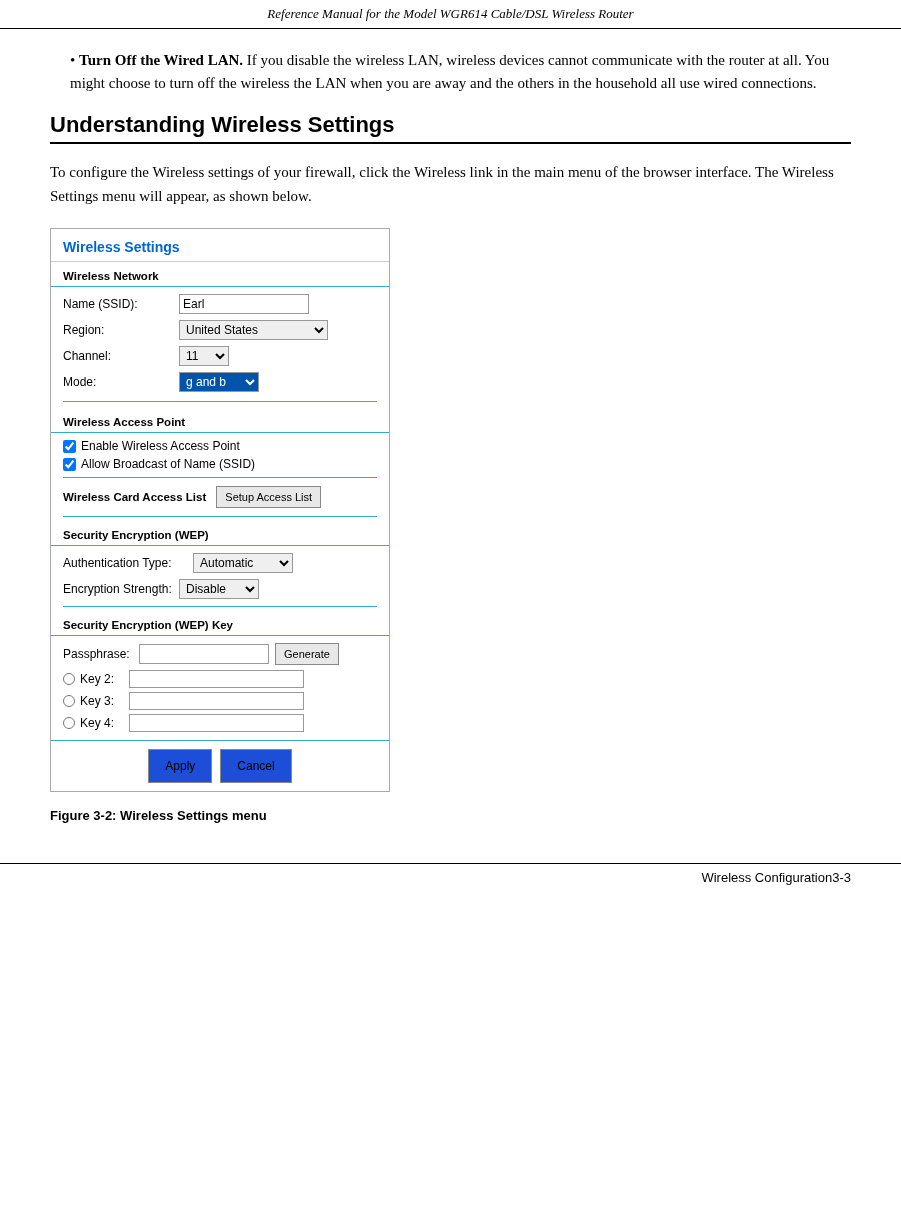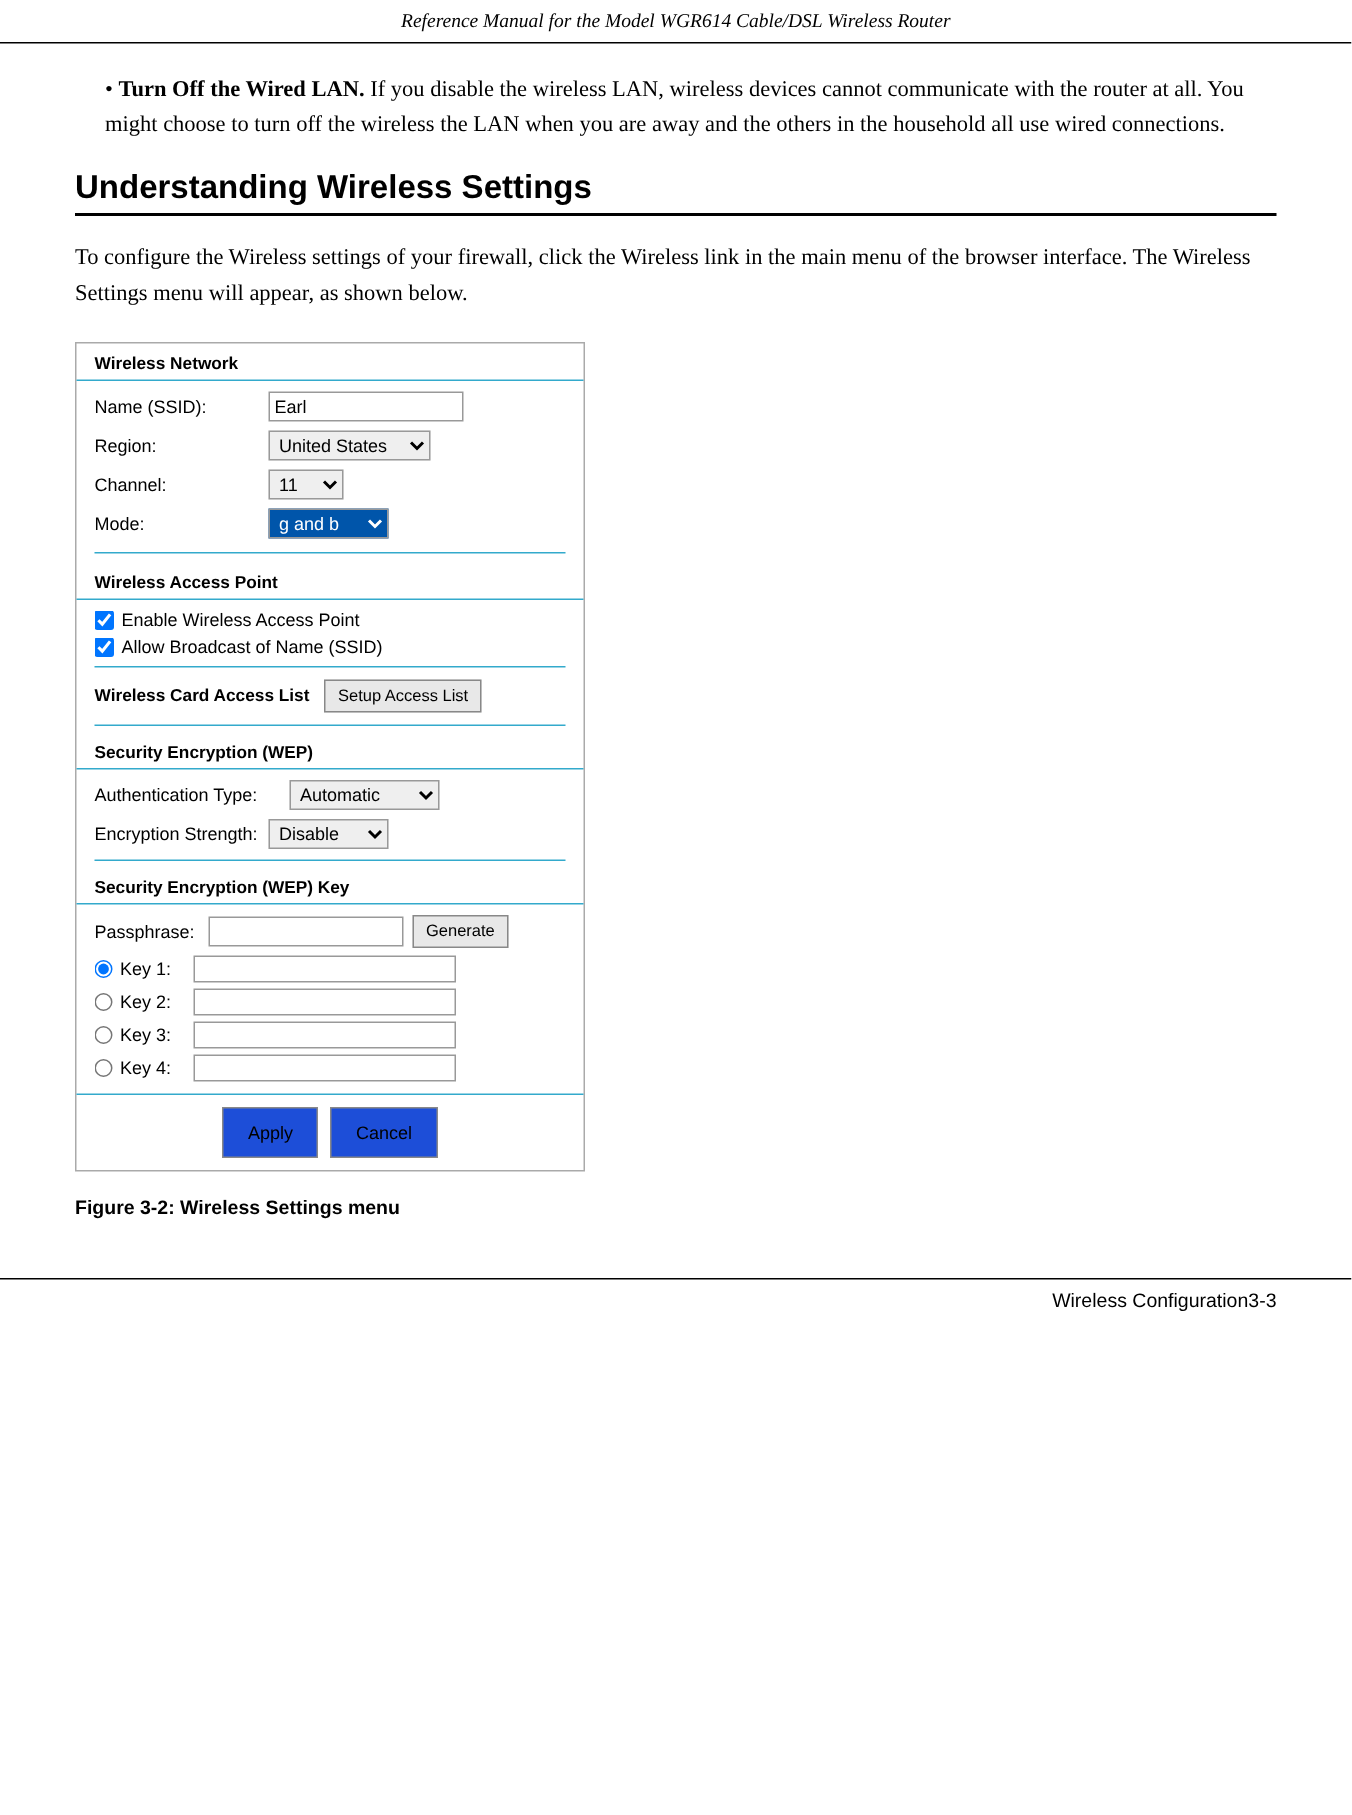--- a/index.html
+++ b/index.html
@@ -220,31 +220,32 @@
       <span>•</span>
       <strong>Turn Off the Wired LAN.</strong><span> If you disable the wireless LAN, wireless devices cannot communicate with the router at all. You might choose to turn off the wireless the LAN when you are away and the others in the household all use wired connections.</span>
     </p>
   </div>
 
   <h2 class="section-heading">Understanding Wireless Settings</h2>
 
   <p class="intro-text">To configure the Wireless settings of your firewall, click the Wireless link in the main menu of the browser interface. The Wireless Settings menu will appear, as shown below.</p>
 
   <div class="wireless-settings-box">
+    <div class="ws-title">Wireless Settings</div>
 
     <div class="ws-section-label">Wireless Network</div>
 
     <div class="ws-row">
       <label>Name (SSID):</label>
       <input type="text" style="width: 130px;" value="Earl">
     </div>
 
     <div class="ws-row">
       <label>Region:</label>
-      <select style="width:108px;">
+      <select style="width:149px;">
         <option>United States</option>
         <option>Europe</option>
         <option>Asia</option>
         <option>Japan</option>
         <option>Australia</option>
       </select>
     </div>
 
     <div class="ws-row">
       <label>Channel:</label>
@@ -311,25 +312,20 @@
 
     <div class="ws-section-label">Security Encryption (WEP) Key</div>
 
     <div class="ws-passphrase-row">
       <label>Passphrase:</label>
       <input type="text" style="width: 130px; height: 20px; font-size: 12px; border: 1px solid rgb(153, 153, 153); padding: 1px 3px;">
       <button class="ws-btn">Generate</button>
     </div>
 
     <div class="ws-key-row">
-      <input type="radio" name="wep-key" checked="" style="">
-      <label>Key 1:</label>
-      <input type="text" style="">
-    </div>
-    <div class="ws-key-row">
       <input type="radio" name="wep-key" style="">
       <label>Key 2:</label>
       <input type="text" style="">
     </div>
     <div class="ws-key-row">
       <input type="radio" name="wep-key" style="">
       <label>Key 3:</label>
       <input type="text" style="">
     </div>
     <div class="ws-key-row">

